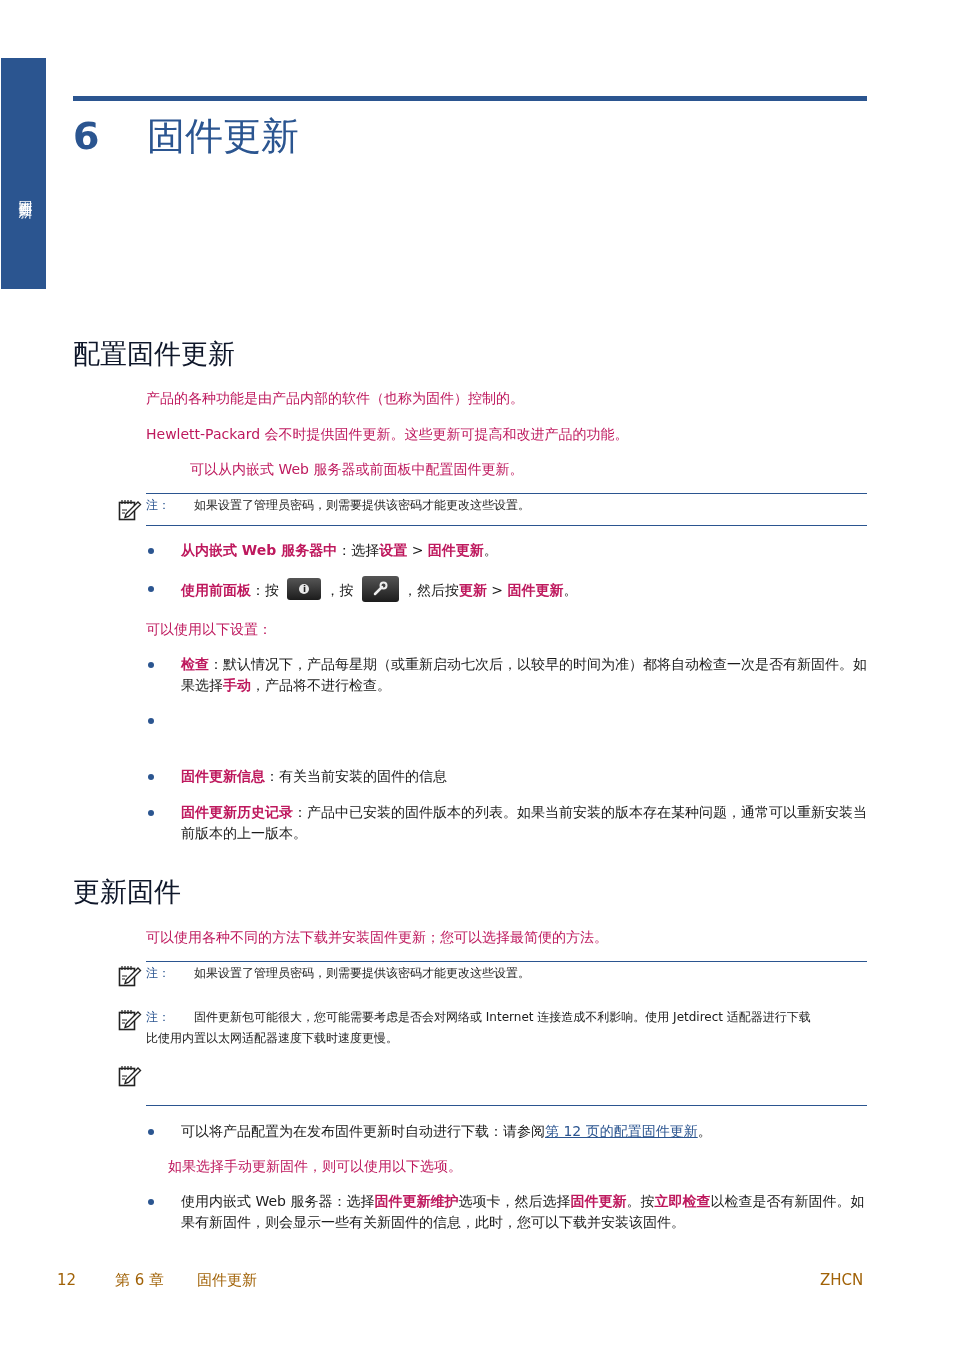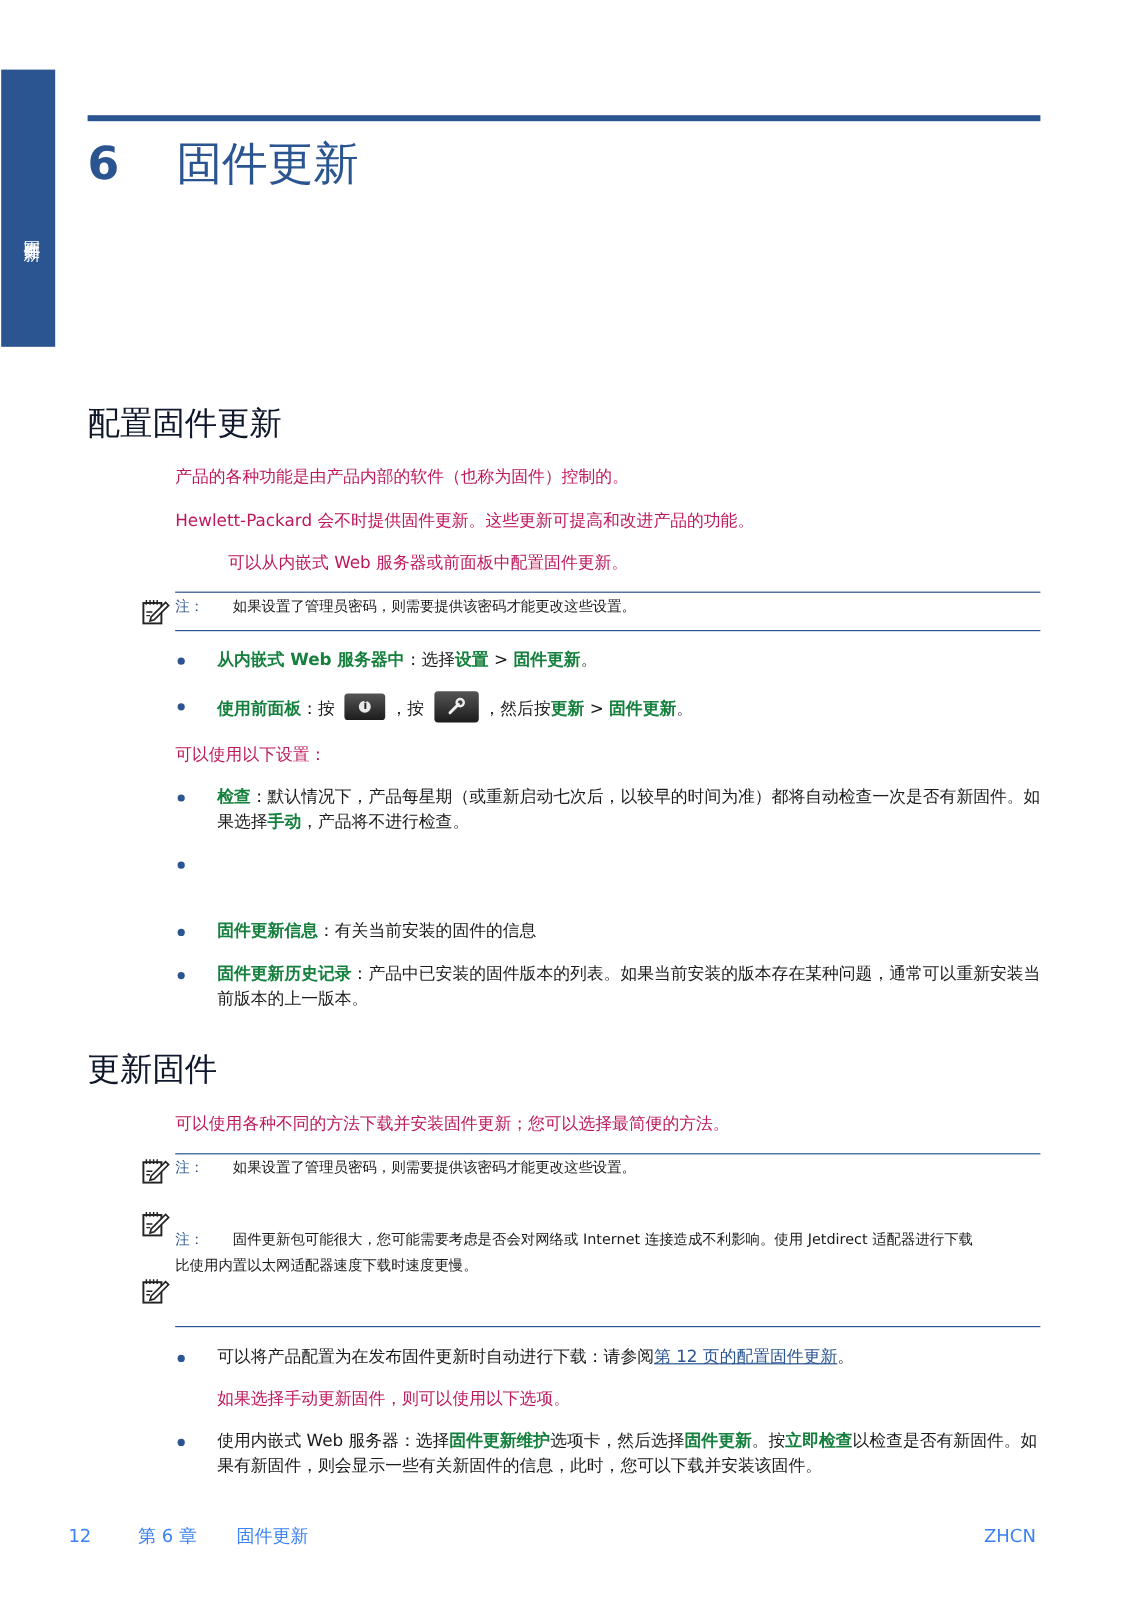--- a/index.html
+++ b/index.html
@@ -53,38 +53,38 @@
 
   .bullet {
     position: absolute; left: 146px; width: 722px;
     font-size: 14px; line-height: 21px;
   }
   .bullet-dot {
     position: absolute; left: 2px; top: 8px; width: 6px; height: 6px; border-radius: 50%;
     background: #2b5590;
   }
   .bullet-text { position: absolute; left: 35px; right: 0; top: 0; }
-  b { font-weight: bold; color: #15803d; }
+  b { font-weight: bold; color: #be185d; }
   .link { color: #2b5590; text-decoration: underline; }
   .btn-icon {
     display: inline-block; vertical-align: middle; width: 34px; height: 22px;
     background: linear-gradient(#555, #1c1c1c); border-radius: 3px; position: relative;
     margin: 0 4px; top: -2px;
   }
   .btn-icon.wrench { width: 37px; height: 26px; }
   .btn-icon span {
     position: absolute; left: 0; right: 0; top: 0; bottom: 0;
     color: #fff; font-size: 12px; text-align: center; line-height: 22px;
   }
   .btn-icon .info-circle {
     position: absolute; left: 12px; top: 6px; width: 10px; height: 10px; border-radius: 50%;
     background: #e8e8e8; color: #222; font-size: 9px; line-height: 10px; text-align: center; font-weight: bold;
   }
   .footer {
-    position: absolute; top: 1270px; font-size: 15px; line-height: 20px; color: #3b82f6;
+    position: absolute; top: 1270px; font-size: 15px; line-height: 20px; color: #a16207;
   }
 </style>
 </head>
 <body>
 
 <div class="side-tab">
   <div class="side-tab-label">固件更新</div>
 </div>
 
 <div class="chapter-rule"></div>
@@ -172,41 +172,41 @@
   </div>
 </div>
 
 <div class="note" style="top:1007px; height:44px;">
   <svg class="note-icon" style="top:2px;" viewBox="0 0 24 22">
     <rect x="1.5" y="3.5" width="15" height="17" fill="none" stroke="#222" stroke-width="1.6"></rect>
     <path d="M4 1v4M7 1v4M10 1v4M13 1v4" stroke="#222" stroke-width="1.2"></path>
     <path d="M8 15 L20 3 L22.5 5.5 L10.5 17.5 L7 18.5 Z" fill="#fff" stroke="#222" stroke-width="1.4"></path>
     <path d="M4 11h5M4 14h3" stroke="#222" stroke-width="1.2"></path>
   </svg>
-  <div class="note-body" style="top:0px; right:52px;margin-top:16px;">
+  <div class="note-body" style="top:0px; right:52px;">
     <span class="note-label">注：</span><span>固件更新包可能很大，您可能需要考虑是否会对网络或 Internet 连接造成不利影响。使用 Jetdirect 适配器进行下载比使用内置以太网适配器速度下载时速度更慢。</span>
   </div>
 </div>
 
 <div class="note" style="top:1063px; height:43px;">
   <svg class="note-icon" style="top:2px;" viewBox="0 0 24 22">
     <rect x="1.5" y="3.5" width="15" height="17" fill="none" stroke="#222" stroke-width="1.6"></rect>
     <path d="M4 1v4M7 1v4M10 1v4M13 1v4" stroke="#222" stroke-width="1.2"></path>
     <path d="M8 15 L20 3 L22.5 5.5 L10.5 17.5 L7 18.5 Z" fill="#fff" stroke="#222" stroke-width="1.4"></path>
     <path d="M4 11h5M4 14h3" stroke="#222" stroke-width="1.2"></path>
   </svg>
   <div class="note-rule-bottom" style="top:42px;"></div>
 </div>
 
 <div class="bullet" style="top:1121px; height:22px;">
   <div class="bullet-dot"></div>
   <div class="bullet-text"><span>可以将产品配置为在发布固件更新时自动进行下载：请参阅</span><a class="link">第 12 页的配置固件更新</a><span>。</span></div>
 </div>
 
-<div class="para" style="top:1156px; left:181px; width:687px;">如果选择手动更新固件，则可以使用以下选项。</div>
+<div class="para" style="top:1156px; left:168px; width:687px;">如果选择手动更新固件，则可以使用以下选项。</div>
 
 <div class="bullet" style="top:1191px; height:42px;">
   <div class="bullet-dot"></div>
   <div class="bullet-text"><span>使用内嵌式 Web 服务器：选择</span><b>固件更新维护</b><span>选项卡，然后选择</span><b>固件更新</b><span>。按</span><b>立即检查</b><span>以检查是否有新固件。如果有新固件，则会显示一些有关新固件的信息，此时，您可以下载并安装该固件。</span></div>
 </div>
 
 <div class="footer" style="left:57px;">12</div>
 <div class="footer" style="left:115px;">第 6 章</div>
 <div class="footer" style="left:197px;">固件更新</div>
 <div class="footer" style="left:820px;">ZHCN</div>

